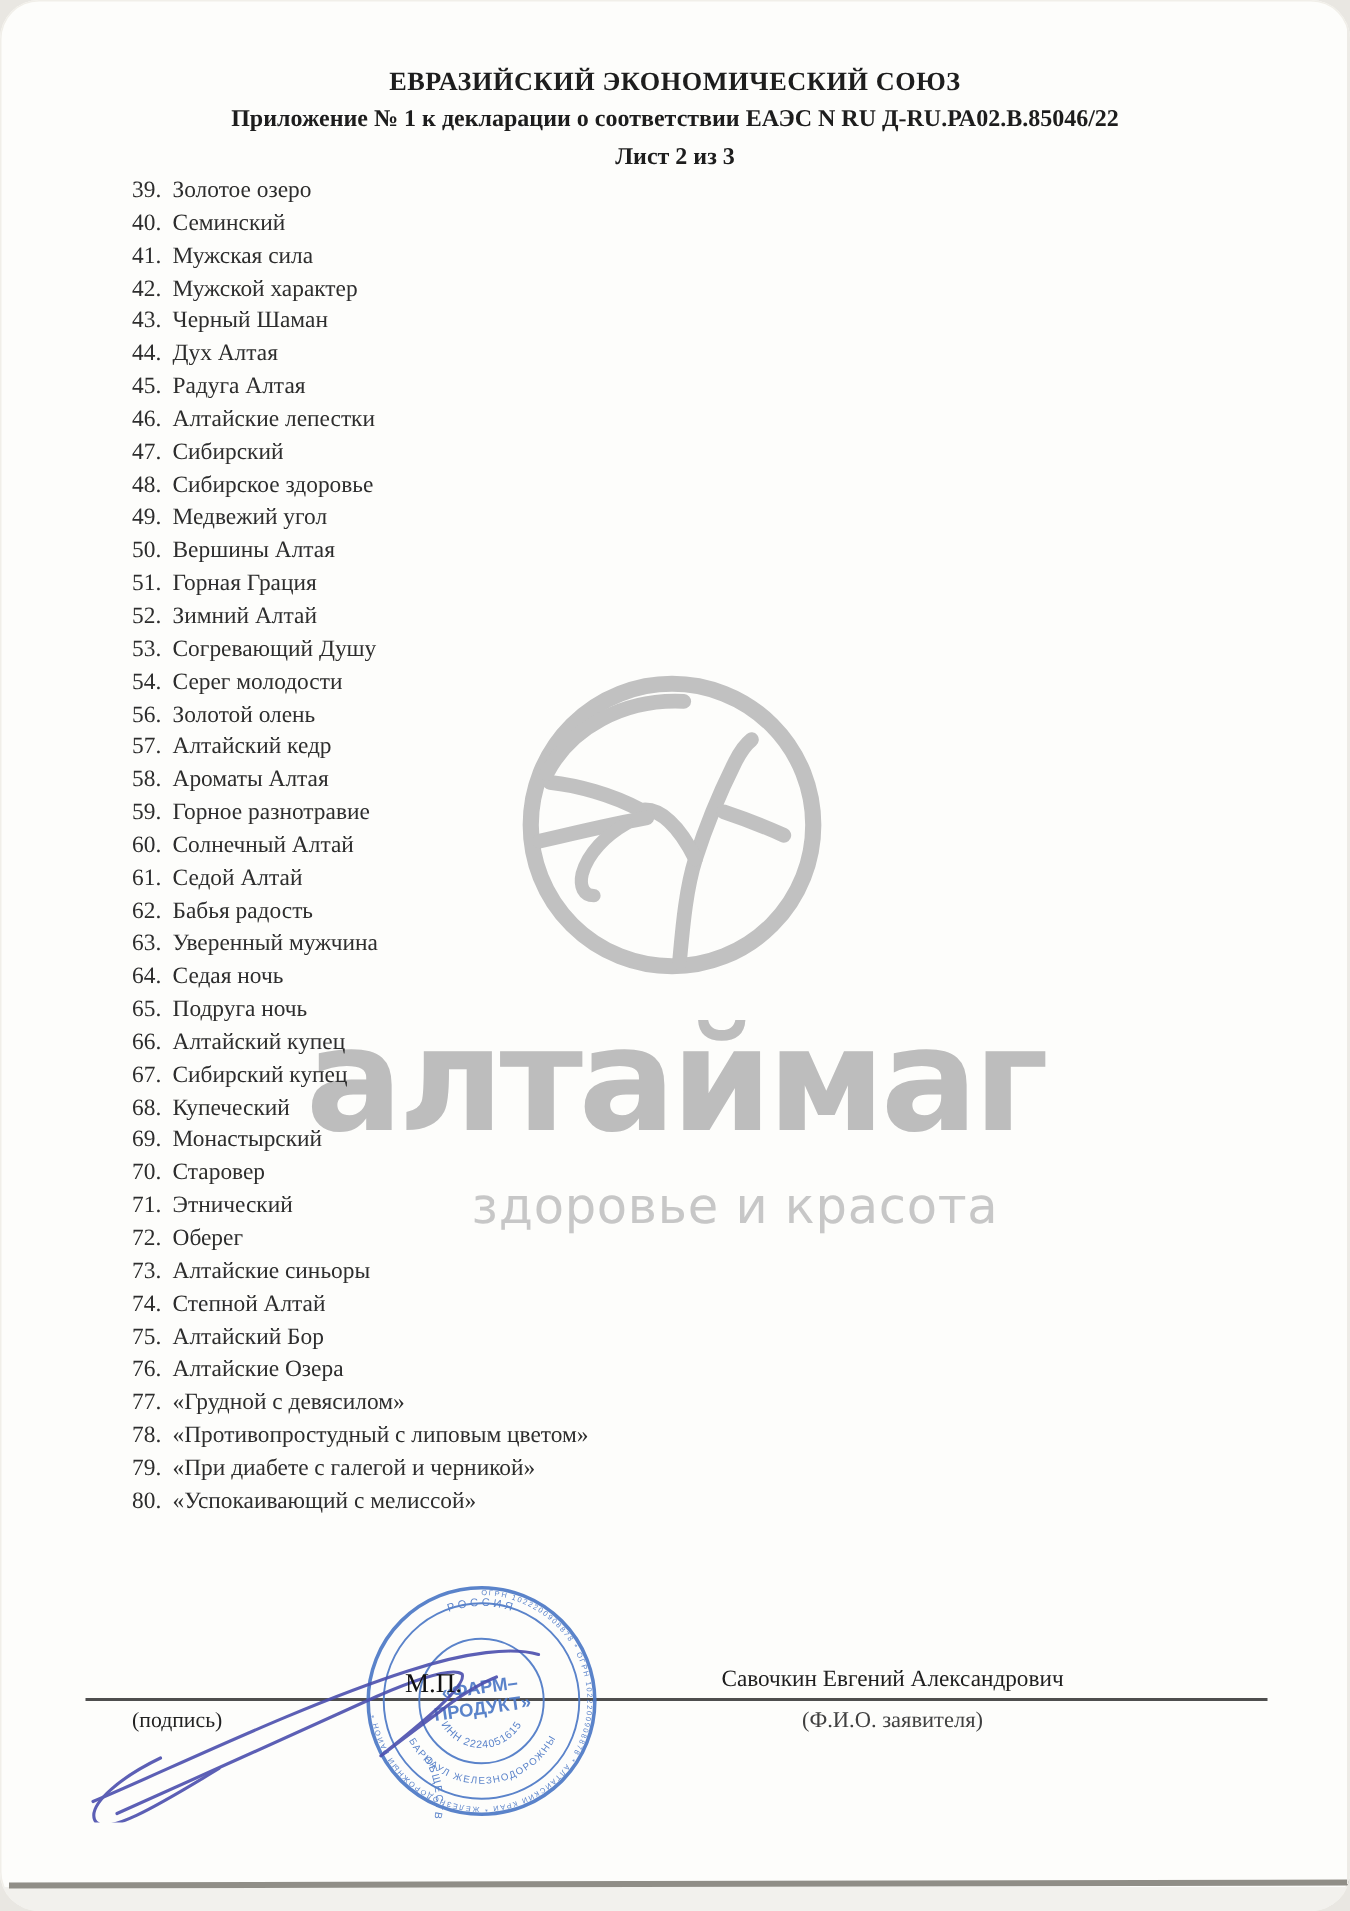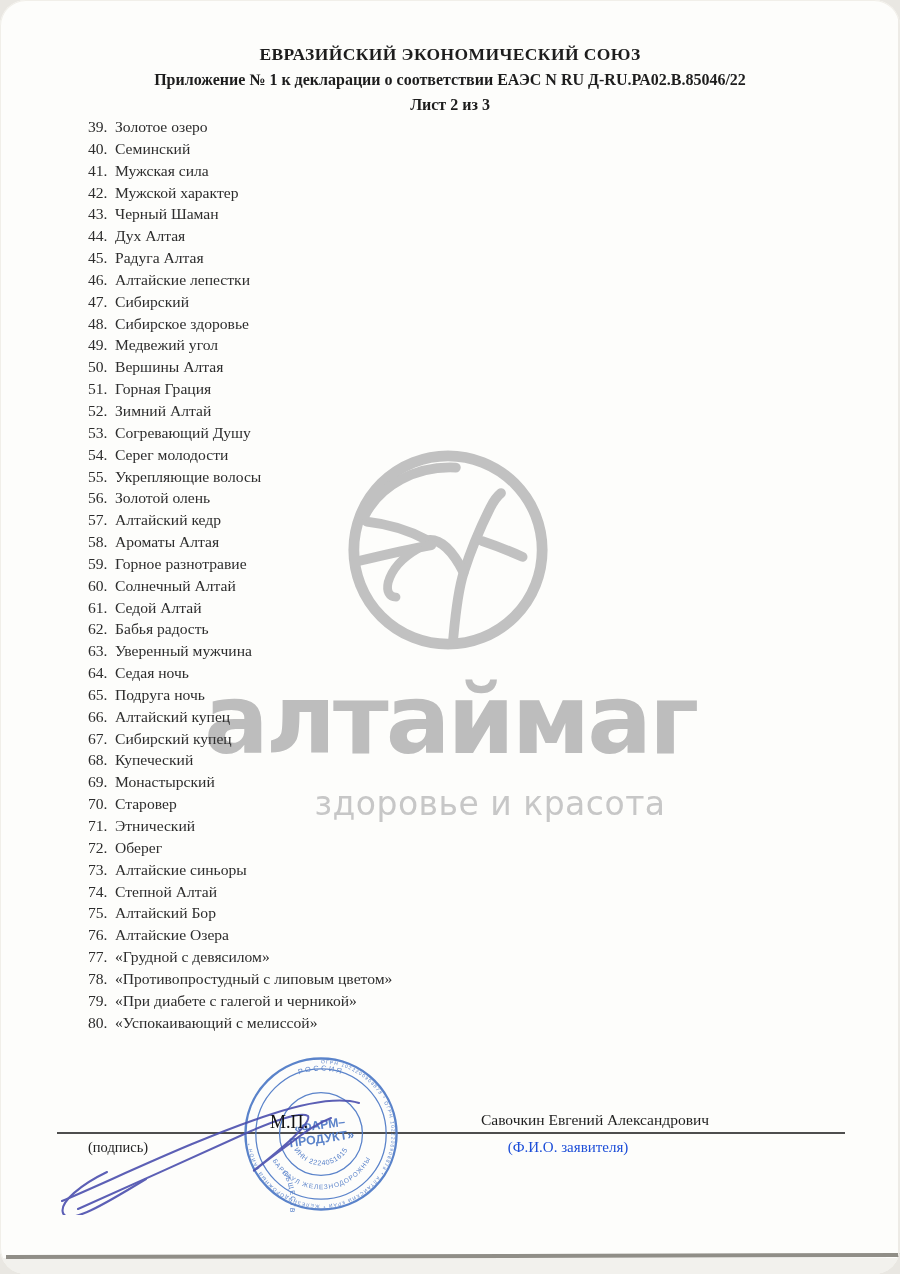--- a/index.html
+++ b/index.html
@@ -22,22 +22,22 @@
             line-height:1;color:#bdbdbd;letter-spacing:-3px;}
   .wm-tag{position:absolute;top:784px;left:0;width:100%;text-align:center;z-index:1;
           font-family:"DejaVu Sans",sans-serif;font-size:33px;color:#c7c7c7;letter-spacing:.5px;padding-left:40px;}
   
   .sig-line{position:absolute;left:57px;top:1132px;width:788px;height:1.5px;background:#4e4e4e;z-index:1;}
   .sign-label{position:absolute;left:88px;top:1139px;width:90px;
               font-size:14.5px;color:#222;z-index:2;}
   .mp{position:absolute;left:270px;top:1112px;font-size:18px;color:#101010;z-index:5;}
   .name{position:absolute;left:430px;top:1111px;width:330px;text-align:center;
         font-size:15.5px;color:#1e1e1e;z-index:2;}
-  .fio{position:absolute;left:428px;top:1139px;width:280px;text-align:center;
-       font-size:15px;color:#1d4ed8;z-index:2;}
+  .fio{position:absolute;left:455px;top:1139px;width:280px;text-align:center;
+       font-size:15px;color:#404040;z-index:2;}
   .stamp{position:absolute;left:242px;top:1055px;z-index:3;opacity:.92;}
   .signature{position:absolute;left:50px;top:1085px;z-index:4;}
   
   .bottom-shadow{position:absolute;left:6px;right:0;top:1254px;height:4px;background:#908e87;
                  transform:rotate(-.12deg);z-index:6;}
   .bottom-strip{position:absolute;left:0;right:0;top:1258px;height:16px;background:#f2f1ed;z-index:5;}
   .right-edge{position:absolute;right:0;top:0;bottom:18px;width:2px;background:#edebe6;z-index:6;}
 </style>
 </head>
 <body>
@@ -134,24 +134,20 @@
     <div class="row">
       <span class="num">53.</span>
       <span class="txt">Согревающий Душу</span>
     </div>
 
     <div class="row">
       <span class="num">54.</span>
       <span class="txt">Серег молодости</span>
     </div>
 
-    <div class="row">
-      <span class="num">55.</span>
-      <span class="txt">Укрепляющие волосы</span>
-    </div>
 
     <div class="row">
       <span class="num">56.</span>
       <span class="txt">Золотой олень</span>
     </div>
 
     <div class="row">
       <span class="num">57.</span>
       <span class="txt">Алтайский кедр</span>
     </div>

